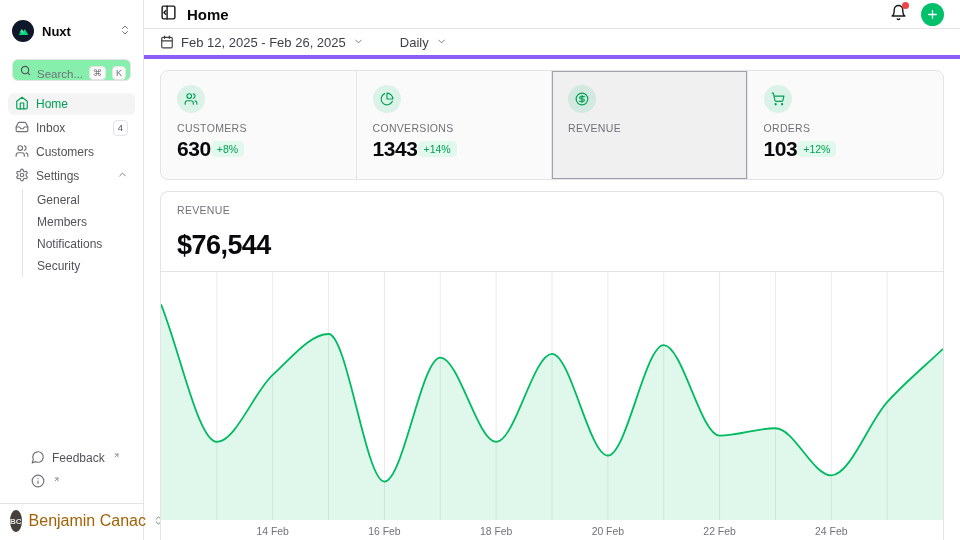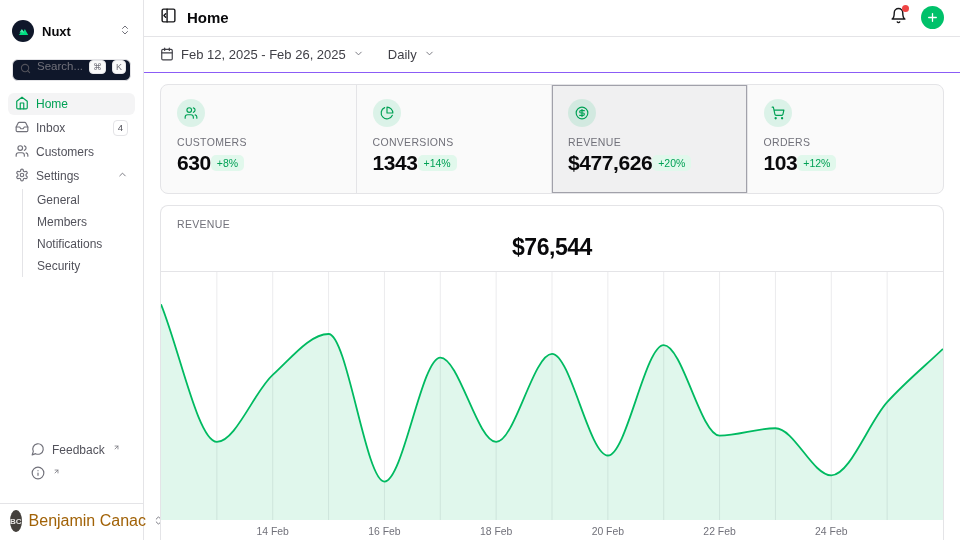--- a/index.html
+++ b/index.html
@@ -6,68 +6,68 @@
   html,body { background:#e5e5e5; }
   body { font-family:"Liberation Sans","DejaVu Sans",sans-serif; -webkit-font-smoothing:antialiased; }
   .page { width:960px; height:540px; background:#fff; overflow:hidden; display:flex; position:relative; }
 
   
   .sidebar { width:144px; min-width:144px; border-right:1px solid #e4e4e7; display:flex; flex-direction:column; background:#fff; }
   .brand { height:30px; margin-top:16px; padding:0 12px; display:flex; align-items:center; gap:8px; cursor:pointer; }
   .brand-logo { width:22px; height:22px; border-radius:50%; background:#0f172a; display:flex; align-items:center; justify-content:center; }
   .brand-name { font-size:13px; font-weight:700; color:#09090b; }
   .brand .sel { margin-left:auto; color:#71717a; }
-  .searchbox { margin:13px 12px 12px; height:22px; border:1px solid #e4e4e7; border-radius:6px; background:#0f172a; display:flex; align-items:flex-start; gap:6px; padding:0 4px 0 7px; cursor:text; }
+  .searchbox { margin:13px 12px 12px; height:22px; border:1px solid #e4e4e7; border-radius:6px; background:#86efac; display:flex; align-items:flex-end; gap:6px; padding:0 4px 0 7px; cursor:text; }
   .searchbox .ph { font-size:11.5px; color:#71717a; flex:1; }
   .searchbox svg { color:#52525b; }
   kbd.key { min-width:14px; height:14px; padding:0 3px; border:1px solid #e4e4e7; border-radius:4px; background:#fafafa; color:#71717a; font-size:9px; font-family:"Liberation Sans",sans-serif; display:inline-flex; align-items:center; justify-content:center; }
   .nav { padding:0 8px; }
   .nav-item { height:22px; margin-bottom:2px; display:flex; align-items:center; gap:7px; padding:0 7px; border-radius:6px; font-size:12px; font-weight:500; color:#52525b; cursor:pointer; }
   .nav-item svg { color:#71717a; flex:none; }
   .nav-item.active { background:#f4f4f5; color:#00A155; }
   .nav-item.active svg { color:#00A155; }
   .count-badge { margin-left:auto; font-size:9.5px; line-height:1; border:1px solid #e4e4e7; border-radius:4px; padding:2.5px 4px; color:#52525b; background:#fff; }
   .ml-auto { margin-left:auto; }
   .subnav { margin:1px 0 2px 14px; border-left:1px solid #e4e4e7; padding-left:14px; }
   .subnav .sub-item { height:22px; display:flex; align-items:center; font-size:12px; font-weight:400; color:#52525b; cursor:pointer; }
   .sidebar-footer { margin-top:auto; padding:0 24px 4px; }
   .ext { color:#71717a; margin-left:1px; margin-bottom:6px; }
-  .user-row { border-top:1px solid #e4e4e7; margin-top:12px; padding:6px 10px 8px; display:flex; align-items:center; gap:7px; cursor:pointer; }
+  .user-row { border-top:1px solid #e4e4e7; margin-top:4px; padding:6px 10px 8px; display:flex; align-items:center; gap:7px; cursor:pointer; }
   .avatar { width:22px; height:22px; border-radius:50%; background:#44403c; color:#e7e5e4; font-size:8px; font-weight:700; display:flex; align-items:center; justify-content:center; }
   .user-name { font-size:16px; font-weight:500; color:#a16207; white-space:nowrap; }
   .user-row .sel { margin-left:auto; color:#71717a; }
 
   
   .main { flex:1; display:flex; flex-direction:column; min-width:0; }
   .topbar { height:40px; border-bottom:1px solid #e4e4e7; display:flex; align-items:center; gap:10px; padding:0 16px; }
   .collapse-btn { color:#18181b; display:flex; cursor:pointer; }
   .page-title { font-size:15px; font-weight:700; color:#09090b; }
   .top-actions { margin-left:auto; display:flex; align-items:center; gap:14px; }
   .bell-btn { position:relative; display:flex; cursor:pointer; color:#18181b; }
   .bell-dot { position:absolute; top:-2px; right:-2px; width:7px; height:7px; border-radius:50%; background:#EF4444; }
   .add-btn { width:23px; height:23px; border-radius:50%; background:#00C16A; color:#fff; display:flex; align-items:center; justify-content:center; cursor:pointer; border:none; }
-  .toolbar { height:39px; border-bottom:1px solid #8b5cf6; display:flex; align-items:center; gap:24px; padding:0 16px; }
+  .toolbar { height:39px; border-bottom:4px solid #8b5cf6; display:flex; align-items:center; gap:36px; padding:0 16px; }
   .picker { display:flex; align-items:center; gap:7px; font-size:13px; font-weight:500; color:#3f3f46; cursor:pointer; }
   .picker .chev { color:#71717a; }
 
   .content { padding:11px 16px 0; }
   .stats { display:grid; grid-template-columns:repeat(4,1fr); border:1px solid #e4e4e7; border-radius:8px; background:#fafafa; overflow:hidden; height:110px; }
   .stat { padding:14px 16px; border-right:1px solid #e4e4e7; cursor:pointer; }
   .stat:last-child { border-right:none; }
   .stat.selected { background:#f0f0f1; box-shadow:inset 0 0 0 1px #a1a1aa; }
   .stat-icon { width:28px; height:28px; border-radius:50%; background:rgba(0,193,106,0.12); color:#00A155; display:flex; align-items:center; justify-content:center; }
   .stat-label { margin-top:9px; font-size:10.5px; letter-spacing:0.03em; color:#71717a; font-weight:500; }
   .stat-value-row { margin-top:3px; display:flex; align-items:center; gap:0; }
   .stat-value { font-size:21px; font-weight:700; color:#09090b; letter-spacing:-0.02em; }
   .pct-badge { font-size:10.5px; font-weight:500; color:#00A155; background:#E1F8EC; border-radius:5px; padding:2.5px 6px; line-height:1; }
 
   .chart-card { margin-top:11px; border:1px solid #e4e4e7; border-radius:8px 8px 0 0; border-bottom:none; background:#fff; overflow:hidden; }
   .chart-head { padding:12px 16px 10px; border-bottom:1px solid #e4e4e7; }
   .chart-label { font-size:10.5px; letter-spacing:0.03em; color:#71717a; font-weight:500; }
-  .chart-value { margin-top:4px; font-size:23px; font-weight:700; color:#09090b; letter-spacing:-0.02em;text-align:center; }
+  .chart-value { margin-top:14px; font-size:27px; font-weight:700; color:#09090b; letter-spacing:-0.02em; }
   .chart-body svg { display:block; width:100%; height:268px; }
 </style>
 </head>
 <body>
 
 <div class="page">
 
   <aside class="sidebar">
 
     <div class="brand">
@@ -300,24 +300,20 @@
 
         <div class="stat selected">
           <span class="stat-icon">
             <svg width="14" height="14" viewBox="0 0 24 24" fill="none" stroke="currentColor" stroke-width="2" stroke-linecap="round" stroke-linejoin="round">
                 <circle cx="12" cy="12" r="10"></circle>
                 <path d="M16 8h-6a2 2 0 1 0 0 4h4a2 2 0 1 1 0 4H8"></path>
                 <path d="M12 18V6"></path>
               </svg>
           </span>
           <div class="stat-label">REVENUE</div>
-          <div class="stat-value-row">
-            <span class="stat-value">$477,626</span>
-            <span class="pct-badge">+20%</span>
-          </div>
         </div>
 
         <div class="stat">
           <span class="stat-icon">
             <svg width="14" height="14" viewBox="0 0 24 24" fill="none" stroke="currentColor" stroke-width="2" stroke-linecap="round" stroke-linejoin="round">
                 <circle cx="8" cy="21" r="1"></circle>
                 <circle cx="19" cy="21" r="1"></circle>
                 <path d="M2.05 2.05h2l2.66 12.42a2 2 0 0 0 2 1.58h9.78a2 2 0 0 0 1.95-1.57l1.65-7.43H5.12"></path>
               </svg>
           </span>

